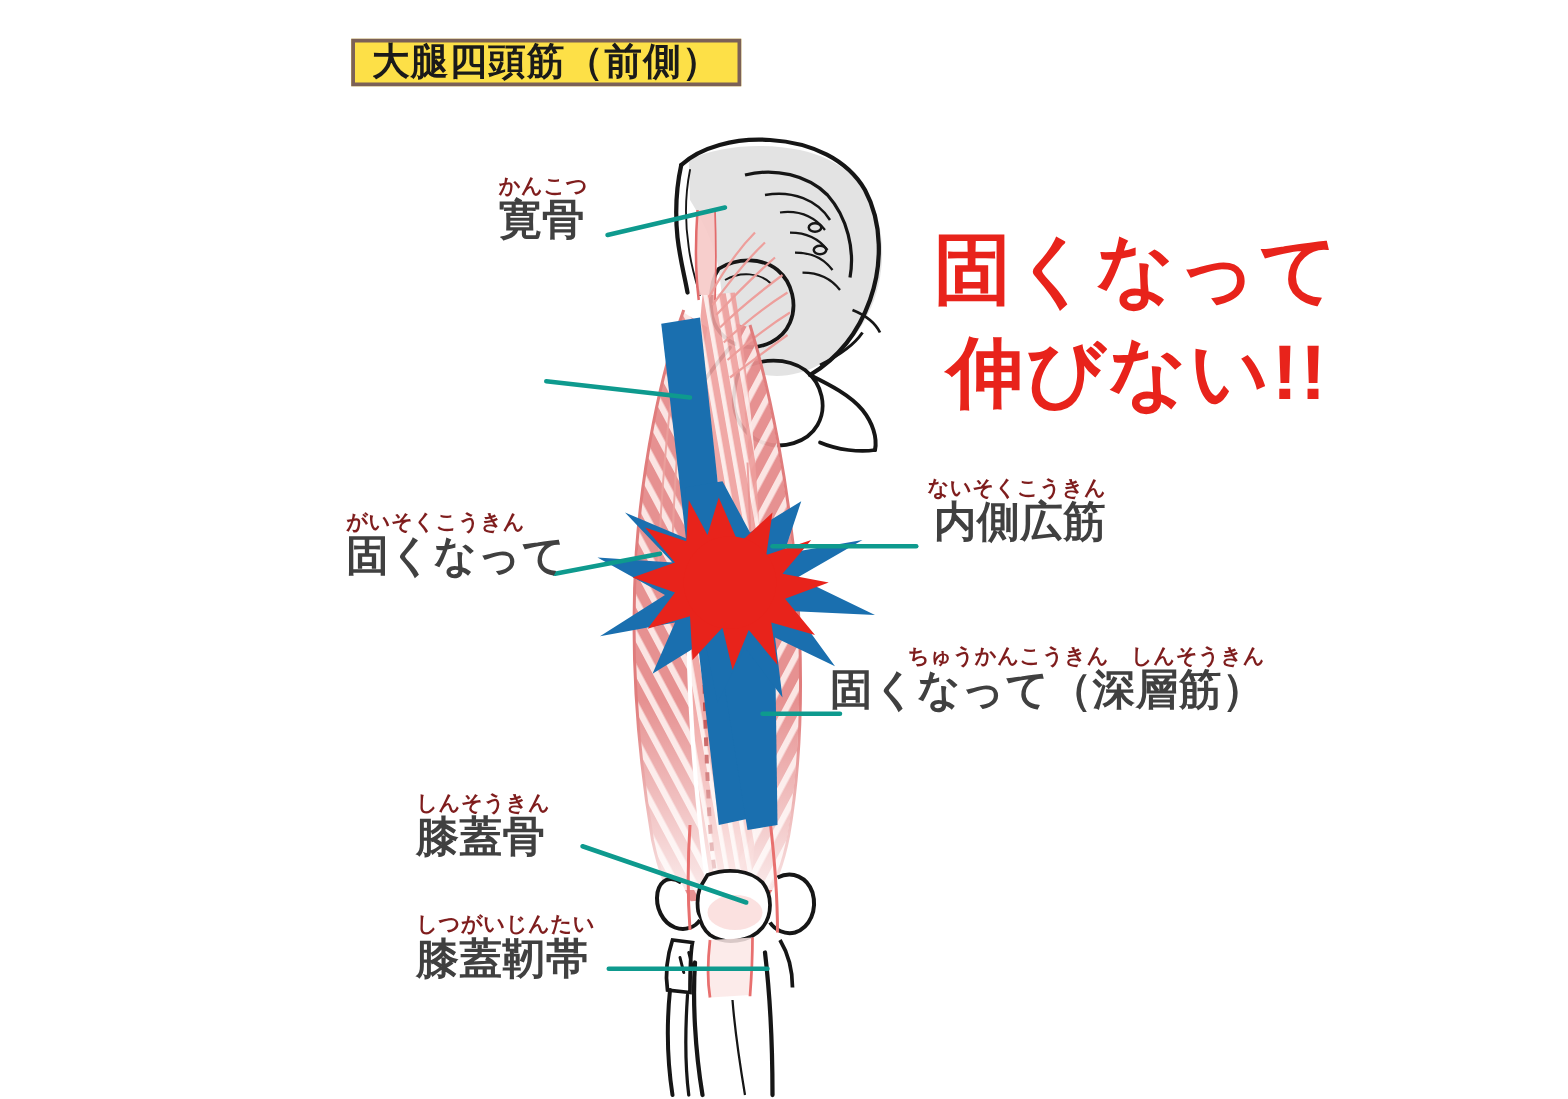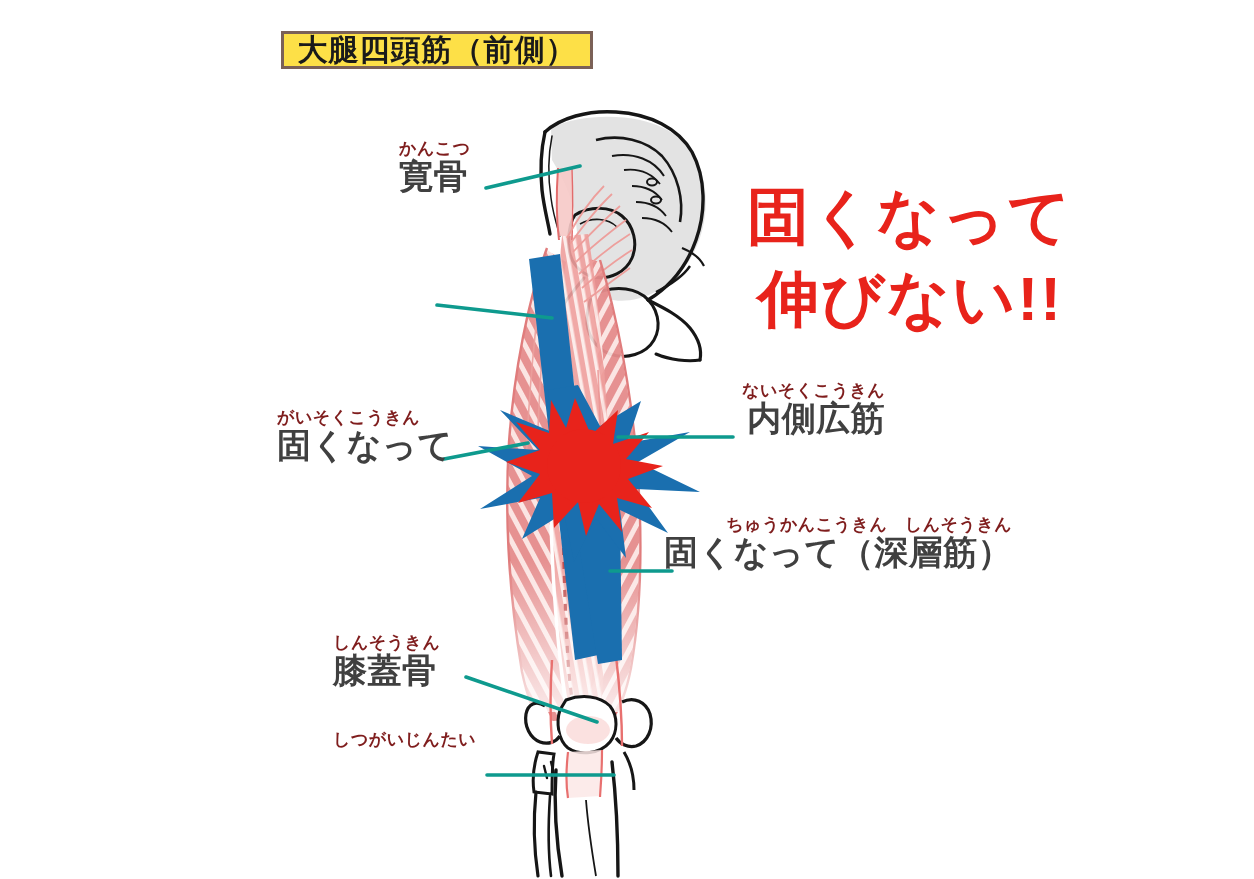--- a/index.html
+++ b/index.html
@@ -303,15 +303,16 @@
     <span class="kanji">固くなって（深層筋）</span>
   </div>
 
   <div class="label leftalign" style="left:333px; top:634px; text-align:left;">
     <span class="furigana">しんそうきん</span>
     <span class="kanji">膝蓋骨</span>
   </div>
 
   <div class="label leftalign" style="left:333px; top:731px; text-align:left;">
     <span class="furigana">しつがいじんたい</span>
+    <span class="kanji">膝蓋靭帯</span>
   </div>
 
 </div>
 
 </body></html>

